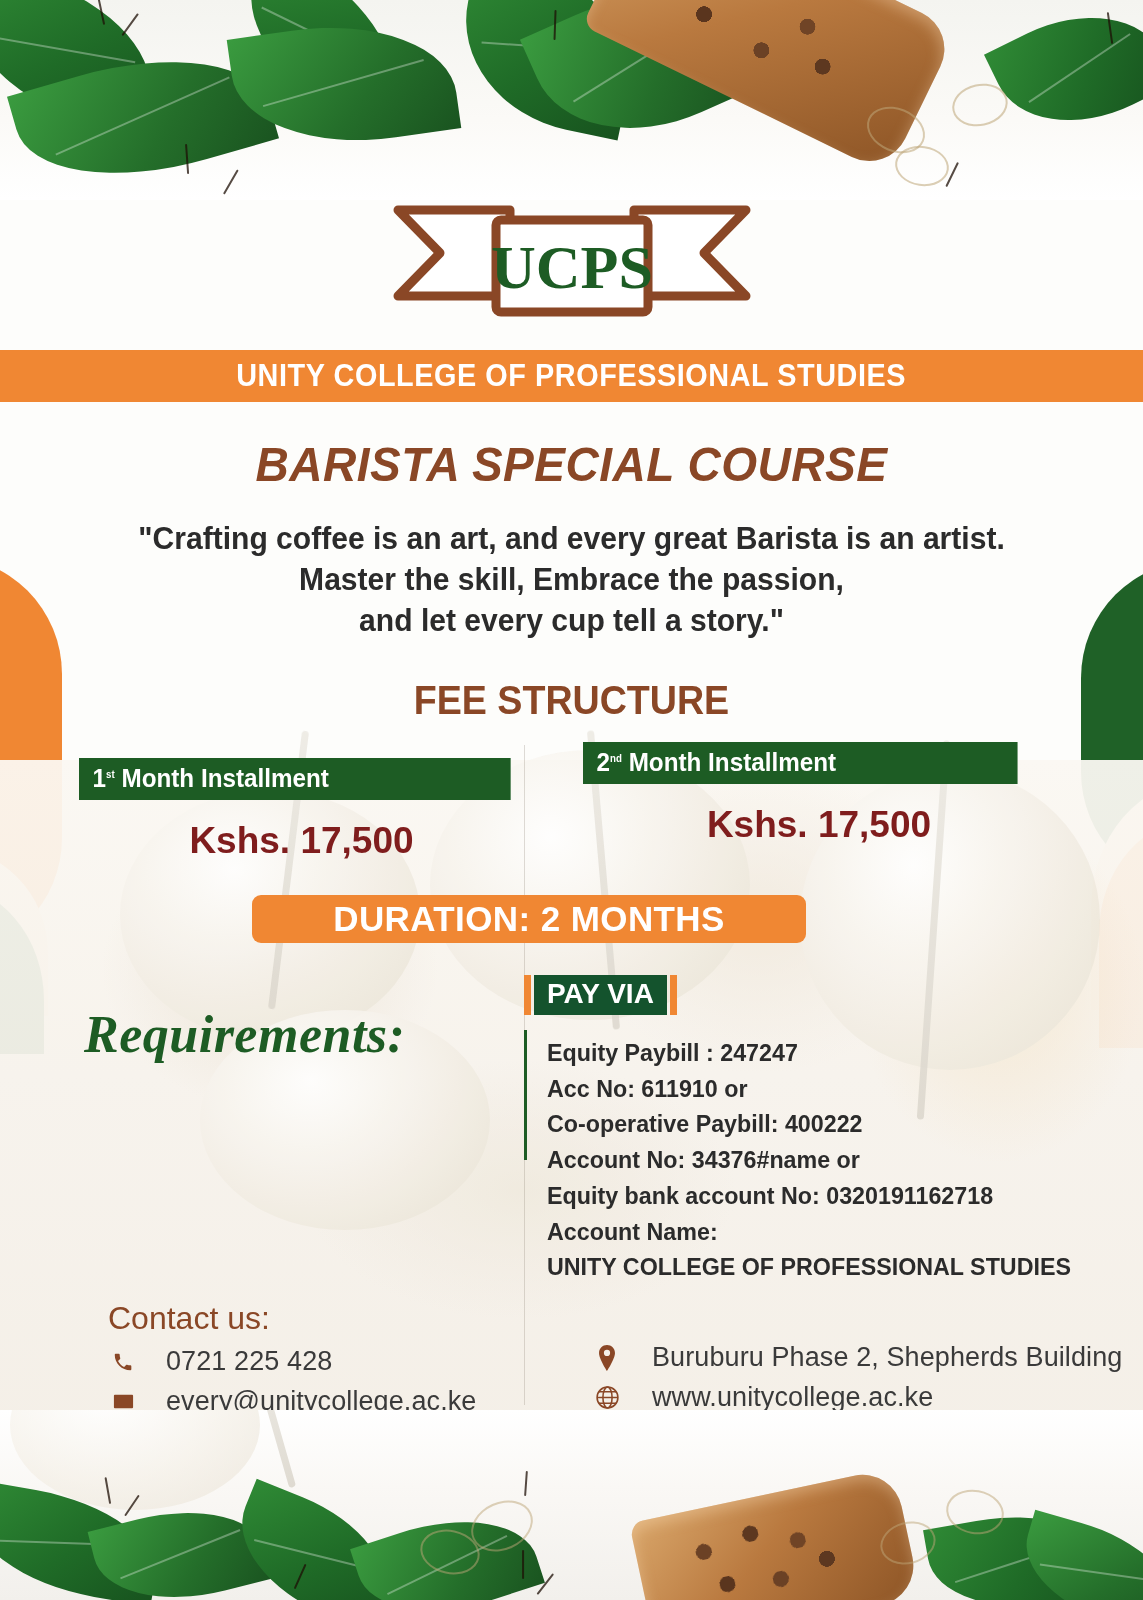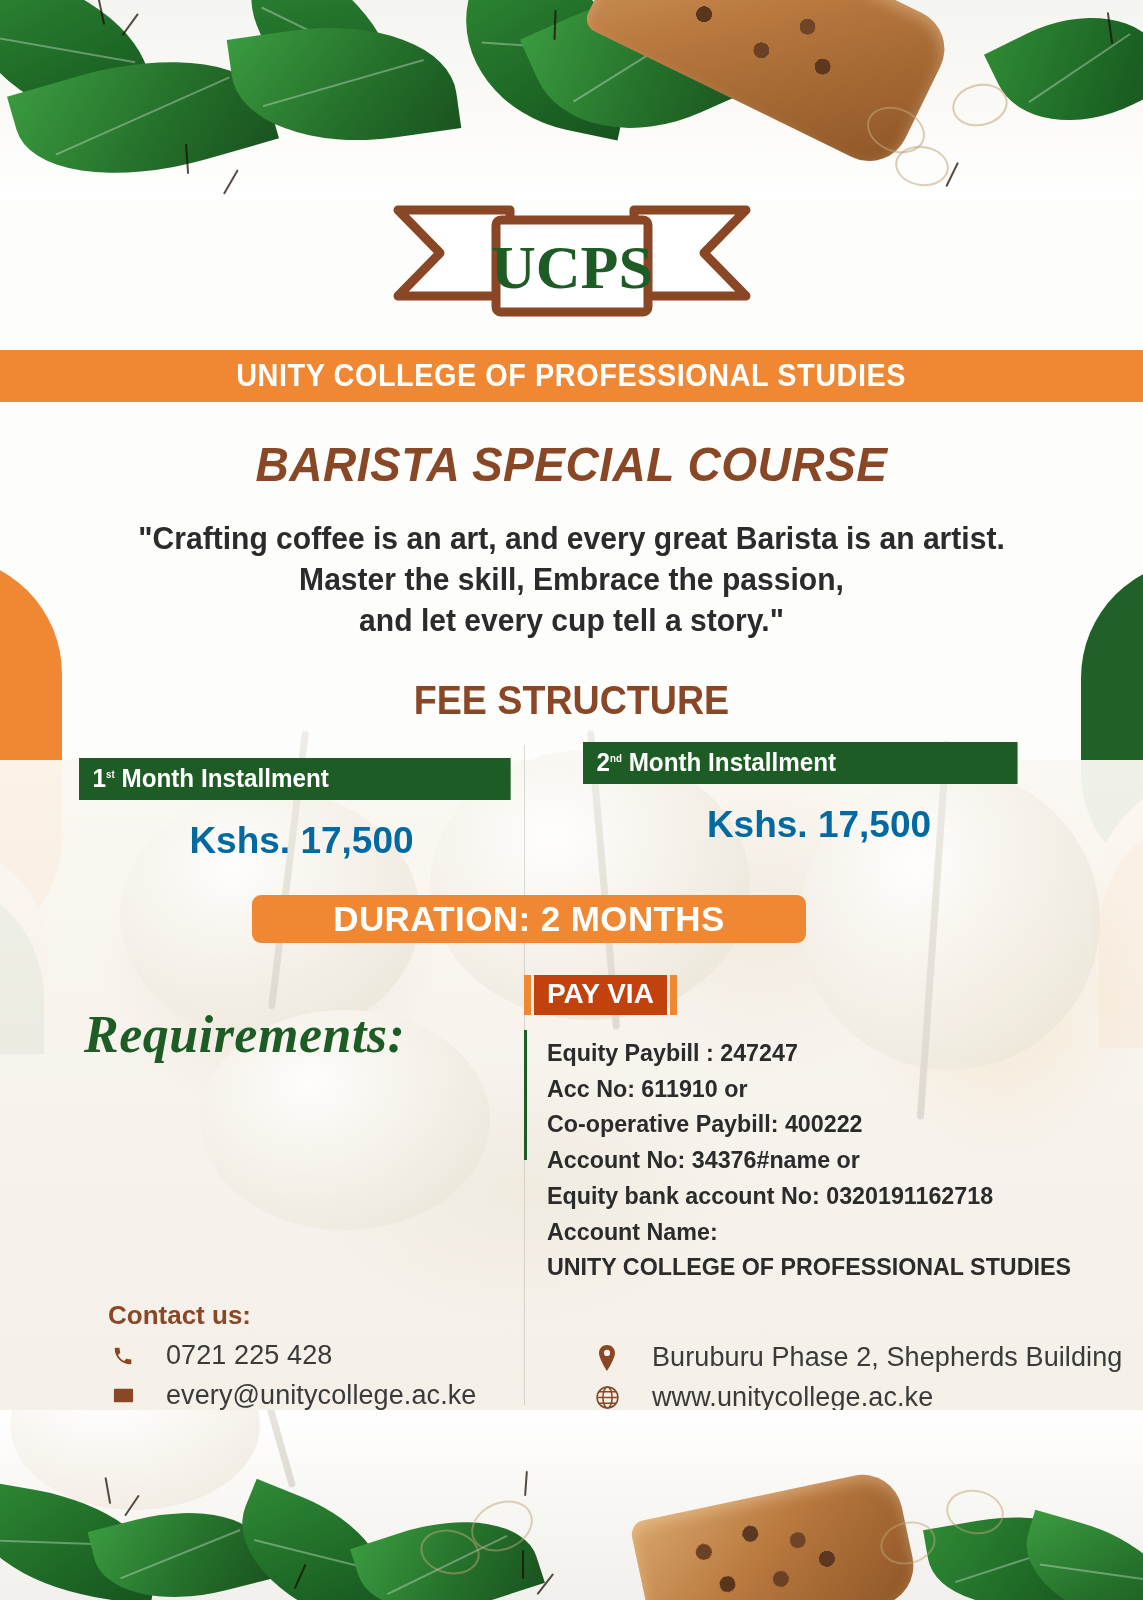--- a/index.html
+++ b/index.html
@@ -139,21 +139,21 @@
 
   
   .inst { position:absolute; }
   .inst-bar {
     background:#1d5c24; color:#fff; font-weight:bold; font-size:25px;
     padding:6px 8px 7px 14px; white-space:nowrap; transform:scaleX(.97);
     transform-origin:left center;
   }
   .inst-bar sup { font-size:10px; vertical-align:super; }
   .inst-amount {
-    color:#0369a1; font-weight:bold; font-size:37px; margin-top:20px;
+    color:#7f1d1d; font-weight:bold; font-size:37px; margin-top:20px;
     text-align:center;
   }
   .inst-1 { left:79px; top:758px; width:445px; }
   .inst-2 { left:583px; top:742px; width:448px; }
   .inst-2 .inst-amount { margin-left:24px; }
 
   
   .duration {
     position:absolute; left:252px; top:895px; width:554px; height:48px;
     background:#f08733; border-radius:9px; display:flex; align-items:center;
@@ -179,41 +179,41 @@
   .bean-bullet::after {
     content:""; position:absolute; left:50%; top:12%; width:2px; height:76%;
     background:rgba(35,18,8,.8); transform:translateX(-50%); border-radius:2px;
   }
   .req-text { color:#2b2b2b; font-weight:bold; font-size:25px; transform:scaleX(.98); transform-origin:left; }
 
   
   .payvia-head { position:absolute; left:524px; top:975px; display:flex; align-items:stretch; }
   .pv-bar-l, .pv-bar-r { width:7px; background:#f08733; }
   .pv-box {
-    background:#c2410c; color:#ffffff; font-weight:bold; font-size:28px;
+    background:#14532d; color:#ffffff; font-weight:bold; font-size:28px;
     padding:3px 13px 5px 13px; margin:0 3px;
   }
   .pay-lines { position:absolute; left:547px; top:1036px; width:560px; }
   .pay-line {
     color:#2b2b2b; font-weight:bold; font-size:23.5px; line-height:1.52;
     white-space:nowrap; transform:scaleX(.99); transform-origin:left;
   }
 
   
   .mid-divider {
     position:absolute; left:524px; top:745px; width:1px; height:660px;
     background:rgba(150,140,125,.30);
   }
   .green-accent {
     position:absolute; left:524px; top:1030px; width:3px; height:130px; background:#1d5c24;
   }
 
   
   .contact-block { position:absolute; left:108px; top:1300px; width:420px; }
-  .contact-title { color:#8a4726; font-weight:bold; font-size:26px; margin-bottom:8px; }
+  .contact-title { color:#8a4726; font-weight:normal; font-size:32px; margin-bottom:8px; }
   .c-row { display:flex; align-items:center; margin-top:9px;gap:28px; }
   .c-icon { width:30px; flex:0 0 30px; display:flex; align-items:center; justify-content:center; }
   .c-text { color:#3a3a3a; font-size:27px; letter-spacing:.1px; }
 
   .addr-block { position:absolute; left:590px; top:1333px; width:560px; }
   .addr-block .c-text { font-size:27px; }
   .addr-block .c-icon { width:34px; flex:0 0 34px; }
 </style>
 </head>
 <body>

